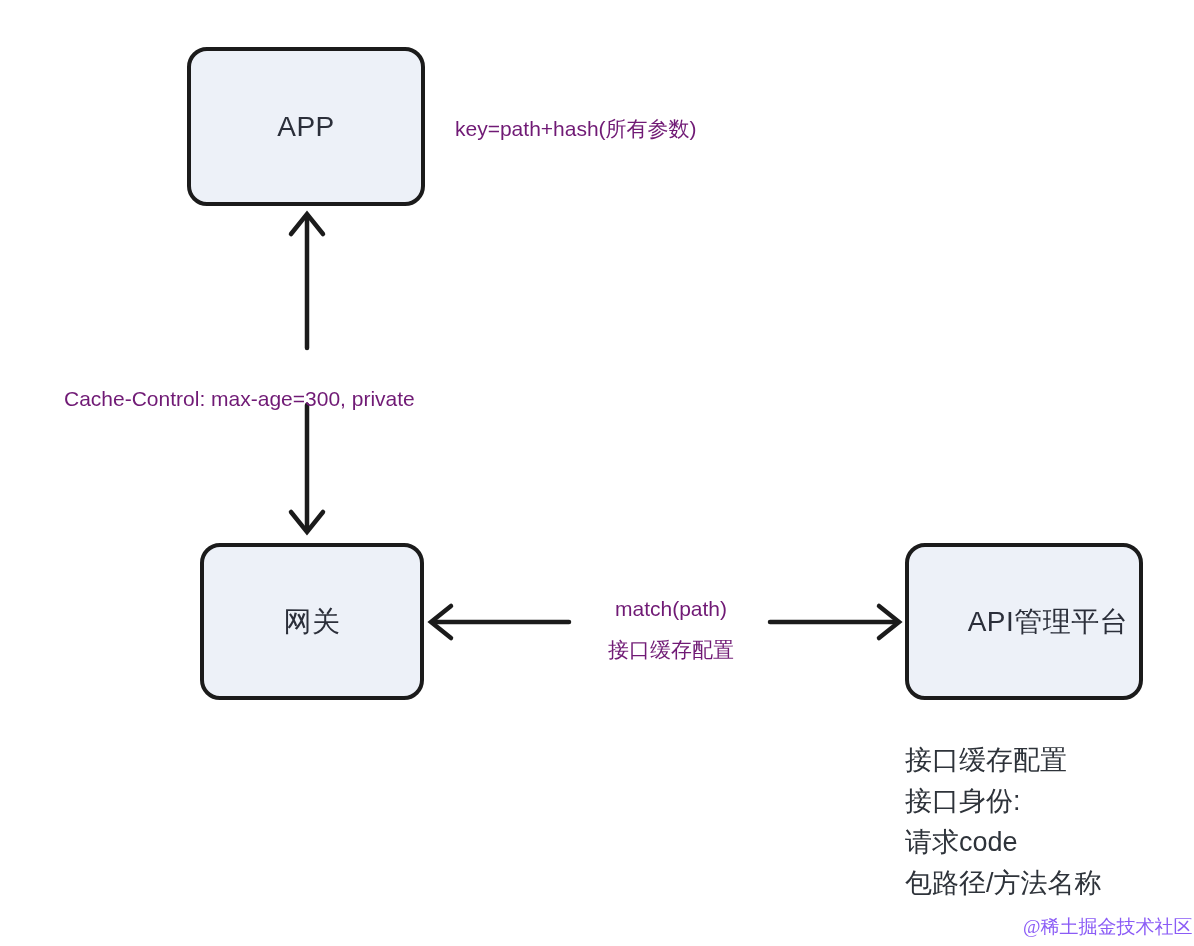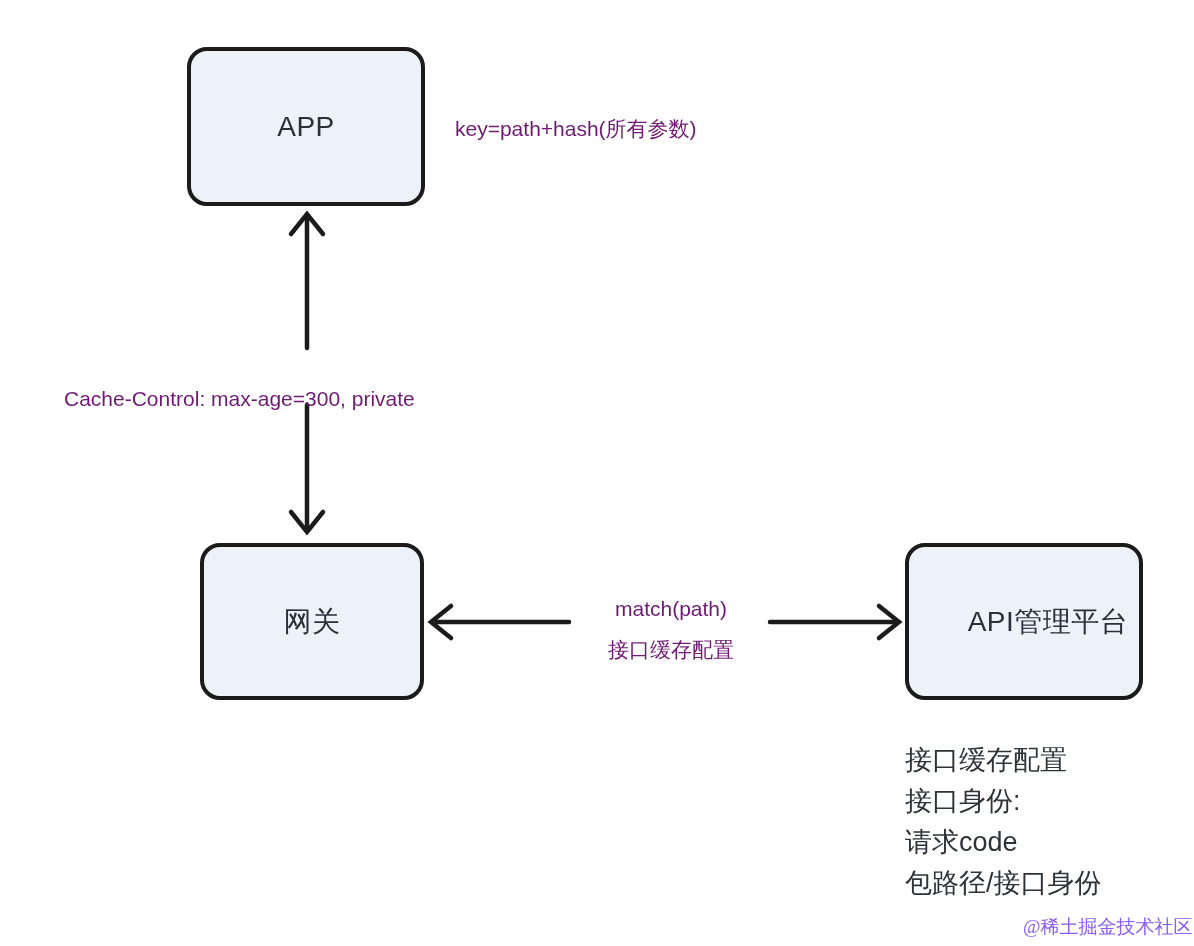--- a/index.html
+++ b/index.html
@@ -112,18 +112,18 @@
 
   <div class="annotation ann-match">
     <div>match(path)</div>
     <div>接口缓存配置</div>
   </div>
 
   <div class="notes">
     <div>接口缓存配置</div>
     <div>接口身份:</div>
     <div>请求code</div>
-    <div>包路径/接口身份</div>
+    <div>包路径/方法名称</div>
   </div>
 
   <div class="watermark">@稀土掘金技术社区</div>
 
 </div>
 
 </body></html>

